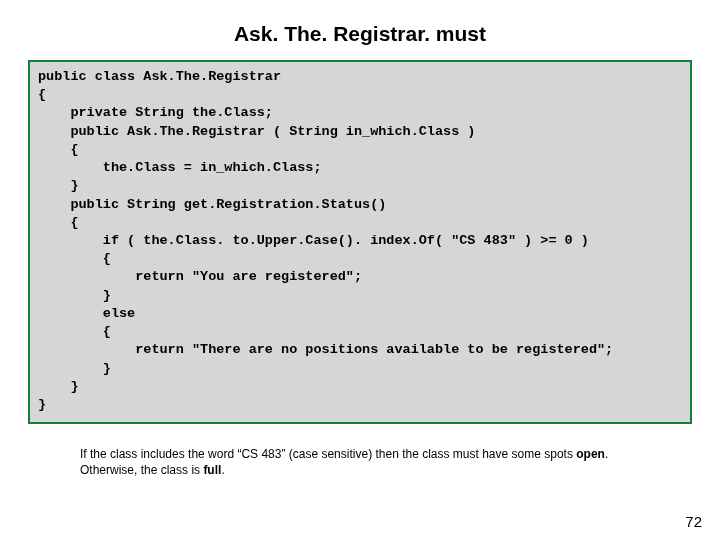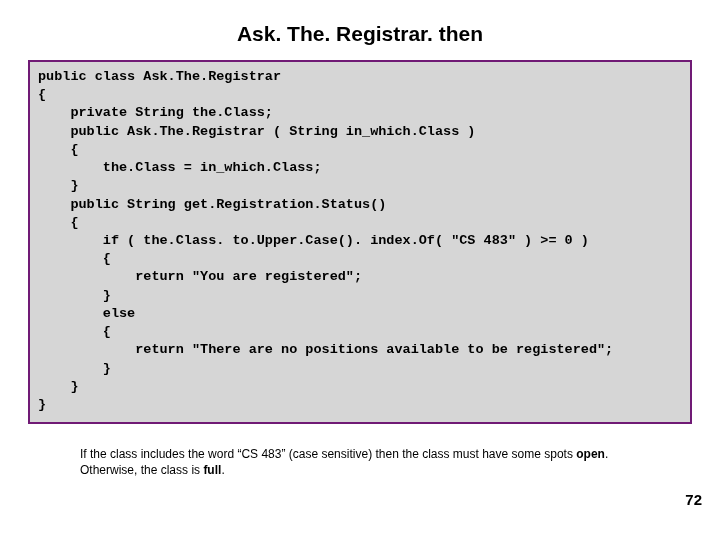--- a/index.html
+++ b/index.html
@@ -12,48 +12,47 @@
     position: relative;
   }
   .title {
     text-align: center;
     font-weight: bold;
     font-size: 21px;
     padding: 22px 0 14px 0;
   }
   .code-box {
     margin: 0 28px;
-    border: 2px solid #701a75;
+    border: 2px solid #15803d;
     background: #d6d6d6;
     padding: 6px 8px 8px 8px;
     font-family: "Courier New", Courier, monospace;
     font-size: 13.5px;
     font-weight: bold;
     line-height: 1.35;
     white-space: pre;
     overflow: hidden;
   }
   .caption {
     margin: 22px 80px 0 80px;
     font-size: 12px;
     line-height: 1.35;
   }
   .caption b { font-weight: bold; }
   .page-num {
     position: absolute;
     right: 18px;
-    bottom: 32px;
+    bottom: 10px;
     font-size: 15px;
-    font-weight: bold;
   }
 </style>
 </head>
 <body>
 
-<div class="title">Ask. The. Registrar. then</div>
+<div class="title">Ask. The. Registrar. must</div>
 
 <div class="code-box">public class Ask.The.Registrar
 {
     private String the.Class;
     public Ask.The.Registrar ( String in_which.Class )
     {
         the.Class = in_which.Class;
     }
     public String get.Registration.Status()
     {

